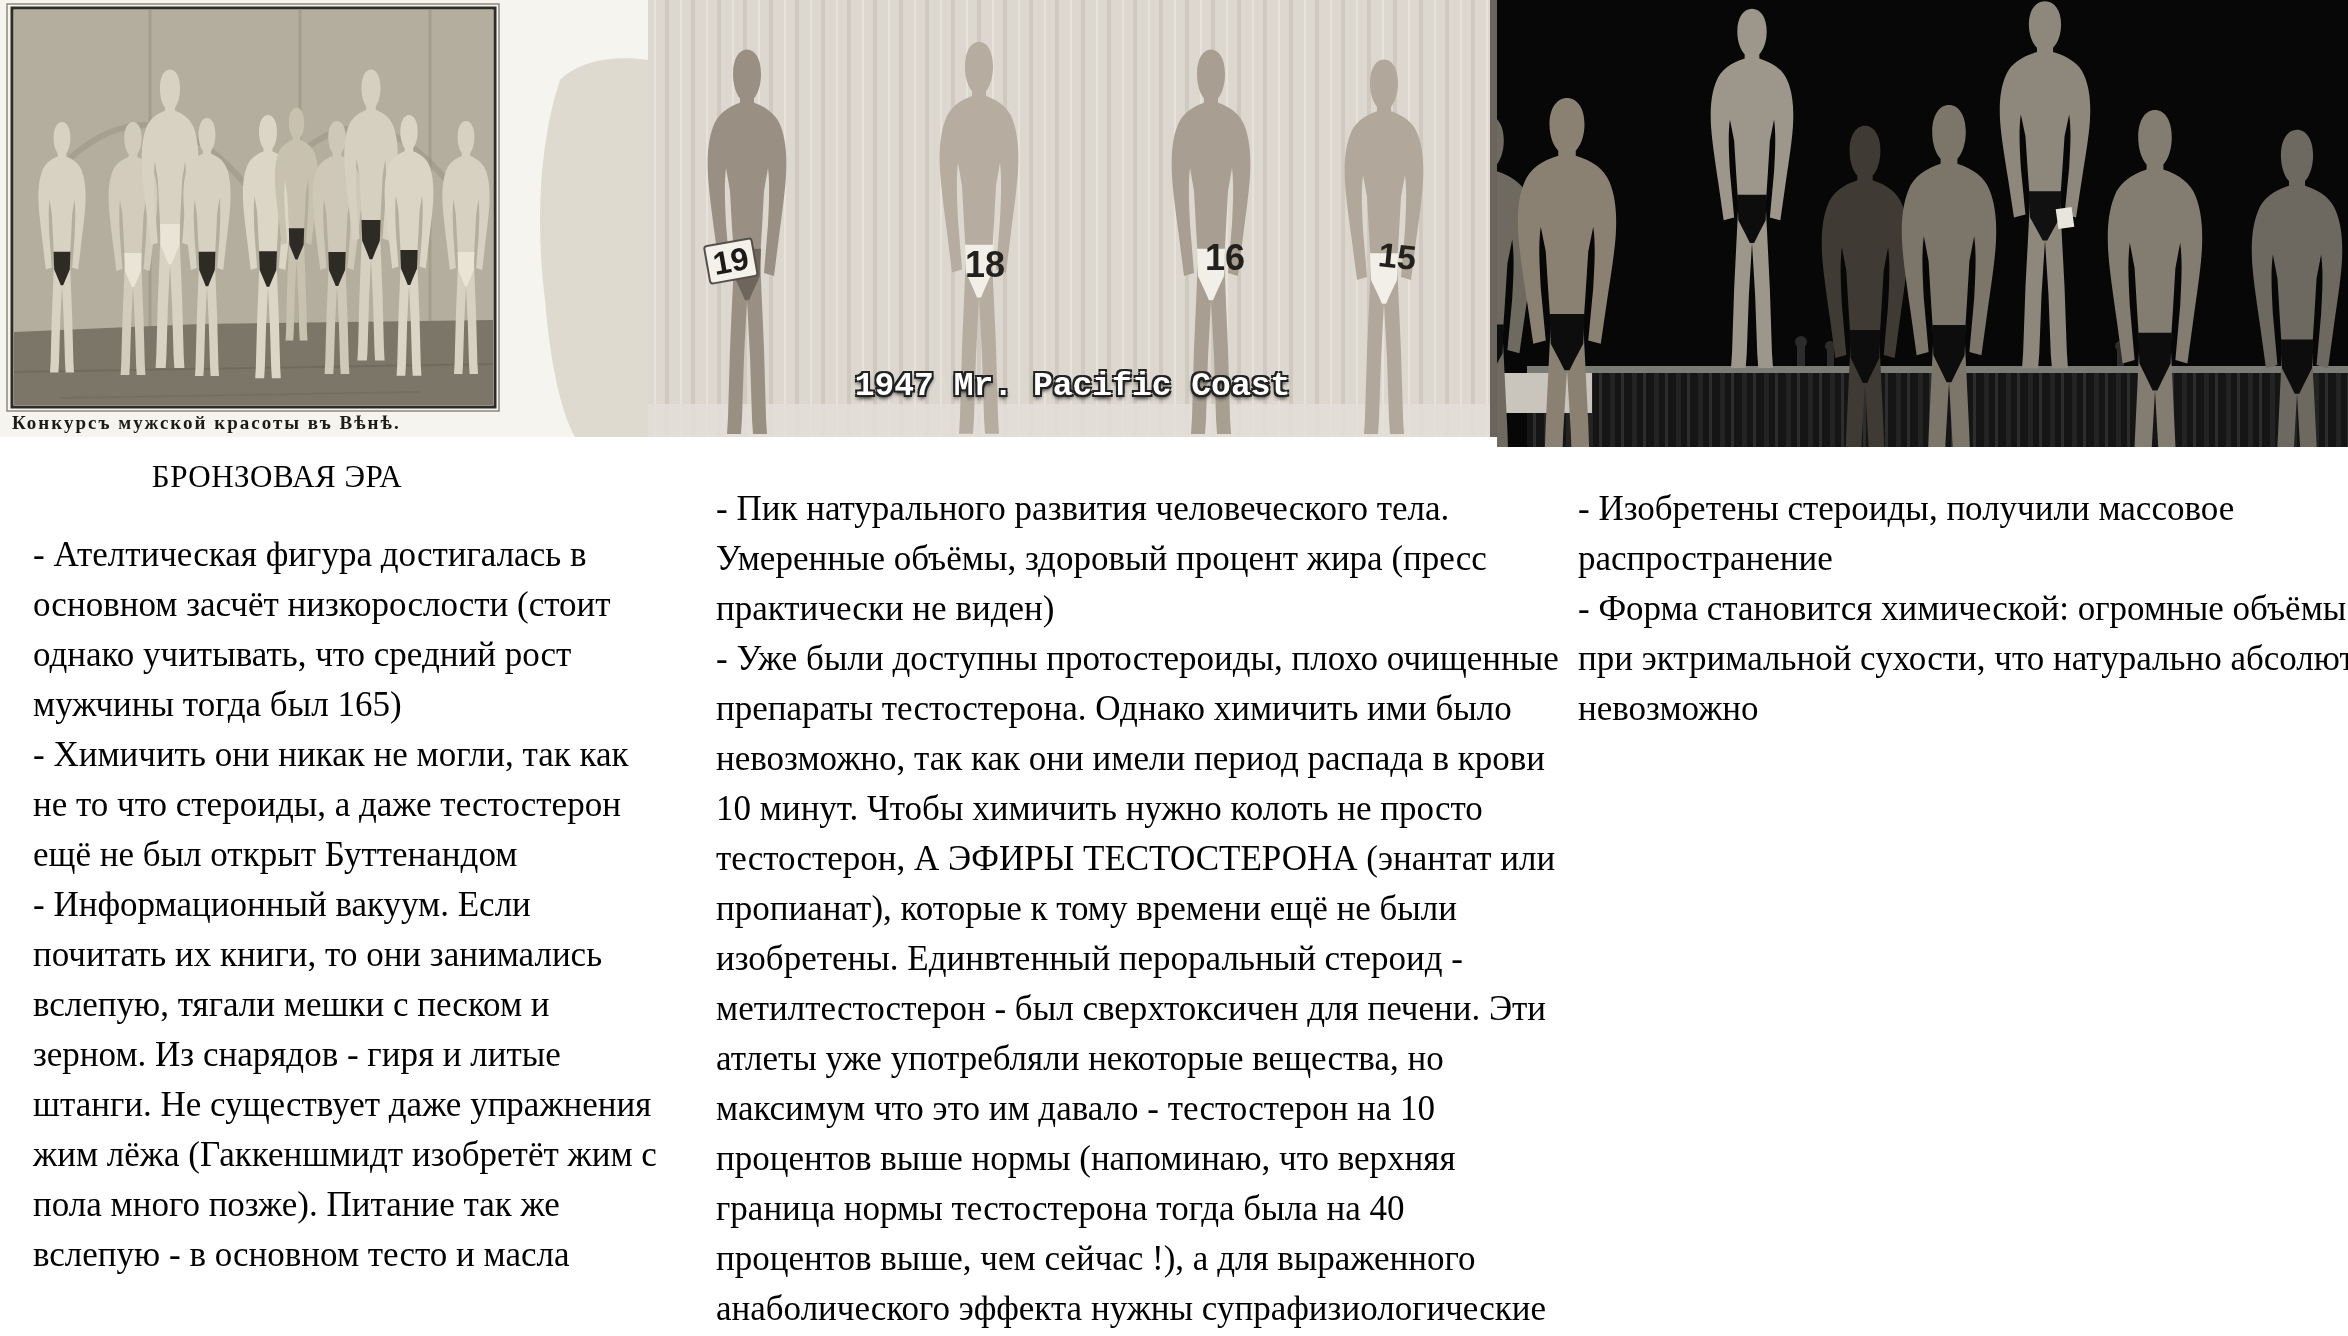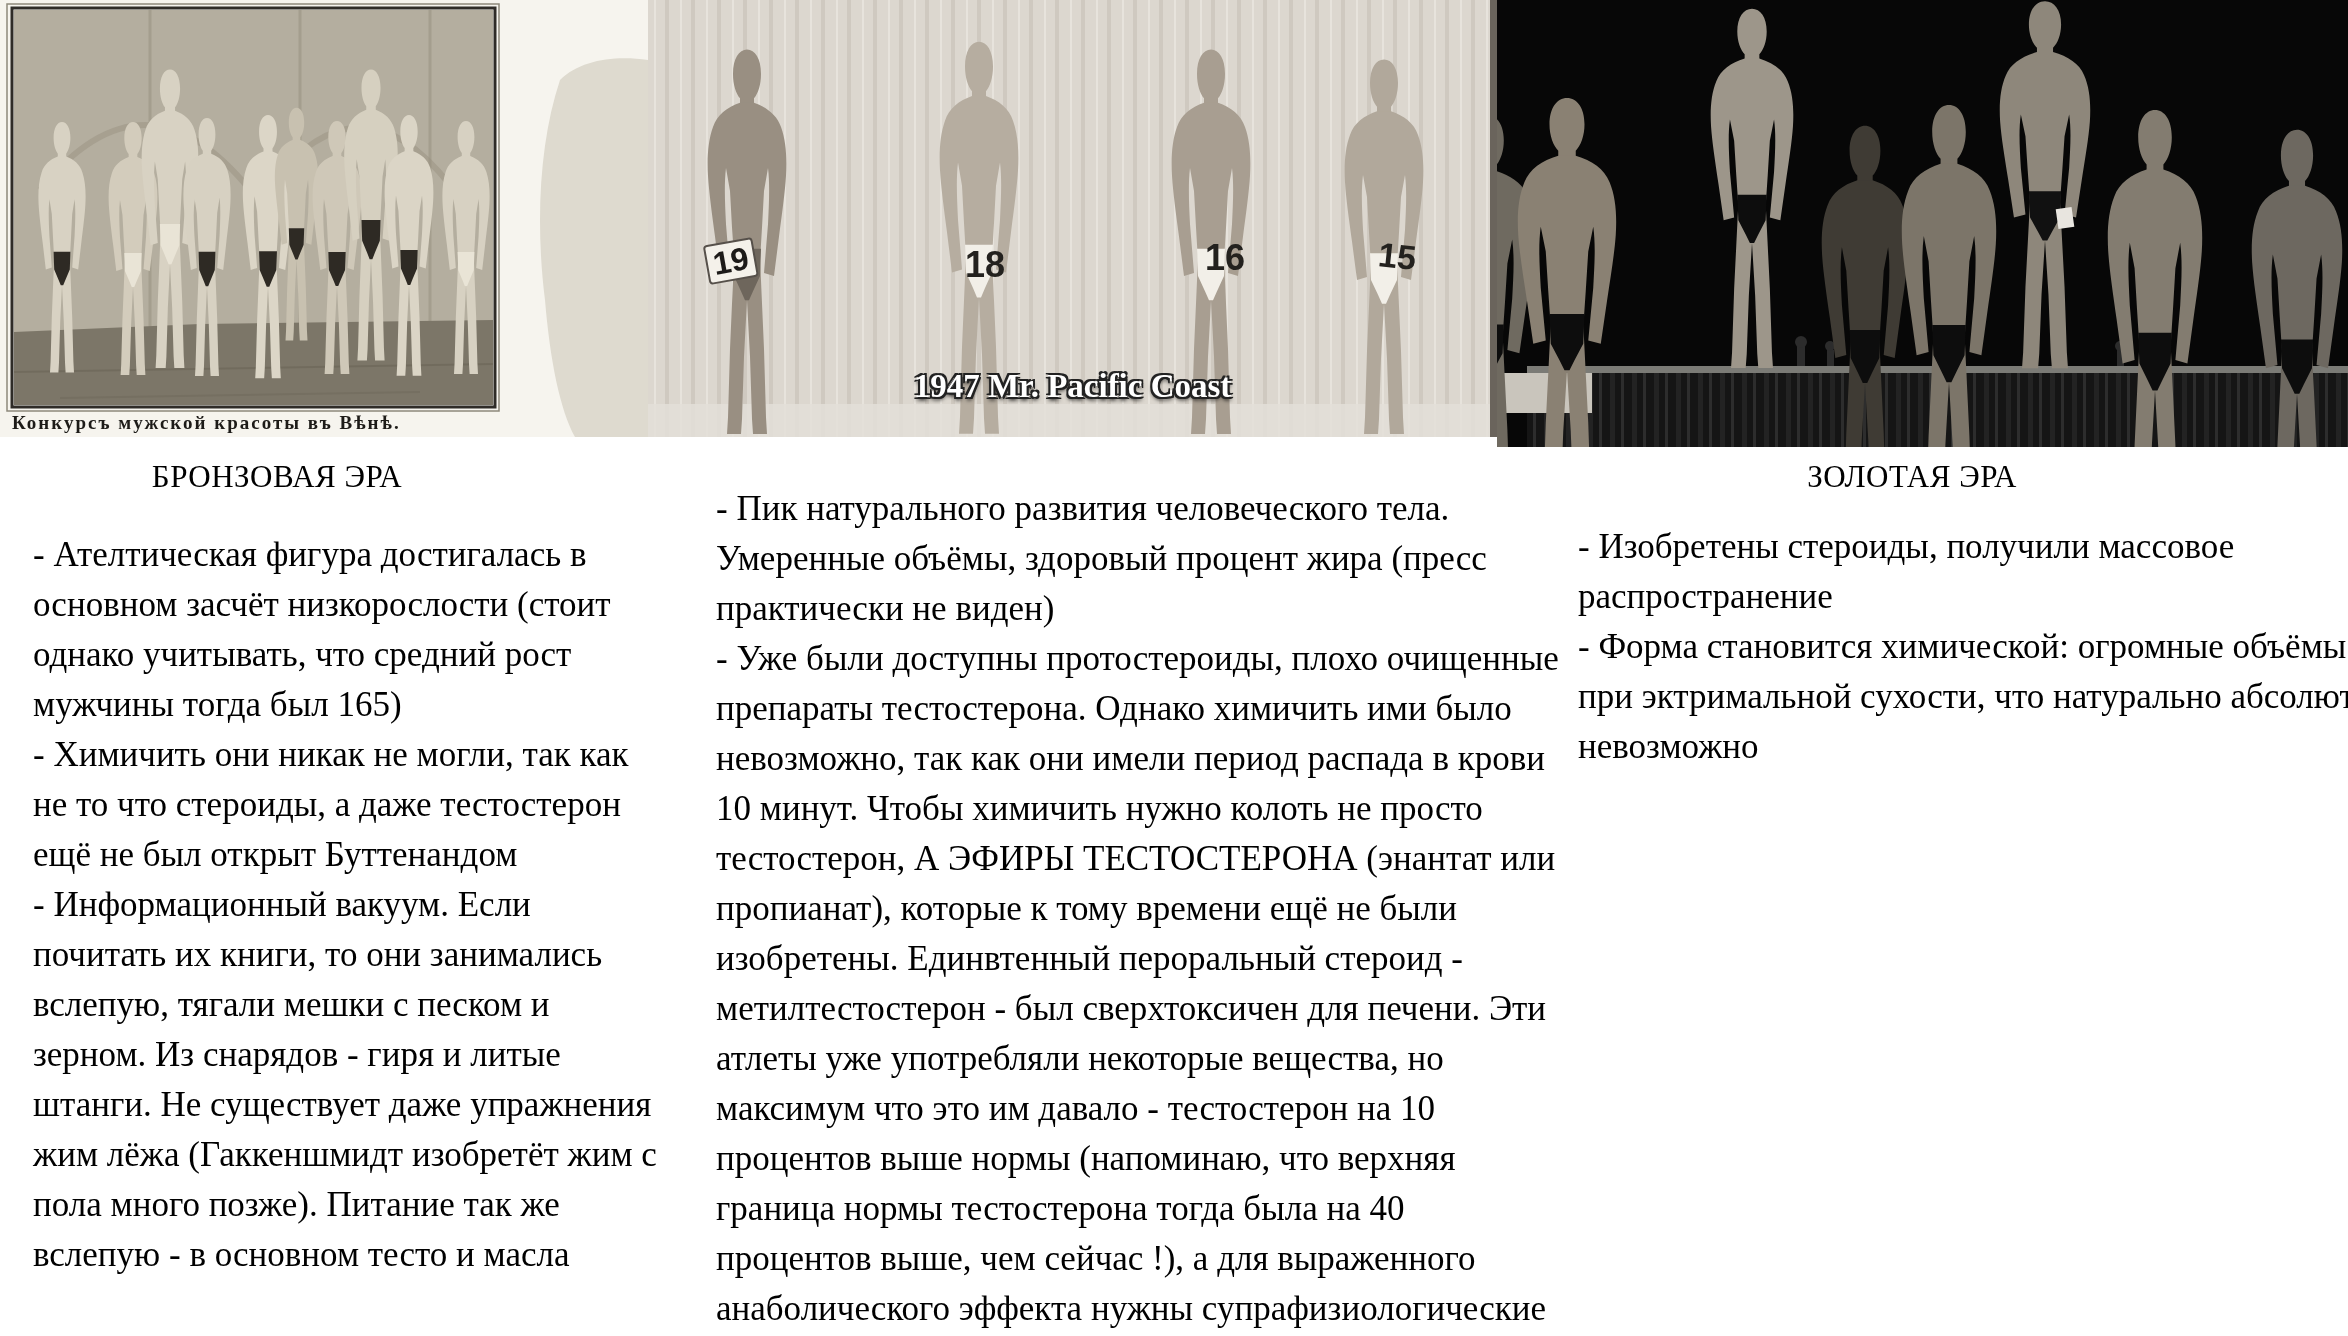--- a/index.html
+++ b/index.html
@@ -6,21 +6,21 @@
   #page{position:relative;width:2348px;height:1336px;background:#ffffff;overflow:hidden;
         font-family:"Liberation Serif","DejaVu Serif",serif;color:#000;}
   .photo{position:absolute;top:0;margin:0;overflow:hidden;}
   .photo svg{display:block;}
   #photo-bronze{left:0;width:648px;height:437px;background:#f6f4ee;}
   #photo-silver{left:648px;width:849px;height:437px;background:#dcd7cf;}
   #photo-golden{left:1497px;width:851px;height:447px;background:#070707;}
   #bronze-caption{position:absolute;left:12px;top:412px;width:483px;text-align:left;
         font-weight:bold;font-size:19px;letter-spacing:2px;color:#1d1b18;}
   #silver-overlay{position:absolute;left:648px;top:368px;width:849px;text-align:center;
-        font-family:Liberation Serif, serif;font-weight:bold;font-size:33px;color:#fff;
+        font-family:Liberation Mono, monospace;font-weight:bold;font-size:33px;color:#fff;
         text-shadow:-2px -2px 0 #222,2px -2px 0 #222,-2px 2px 0 #222,2px 2px 0 #222,0 3px 4px #000;}
   .era-column{position:absolute;top:458px;}
   .era-column h2{margin:0;font-size:31px;line-height:38px;font-weight:400;text-align:center;letter-spacing:.5px;}
   .era-column p{margin:0;font-size:35px;line-height:50px;white-space:pre;}
   #col-bronze{left:10px;width:500px;margin-left:17px;}
   #col-bronze p{margin:34px 0 0 6px;}
   #col-silver{left:712px;width:800px;}
   #col-silver p{margin:26px 0 8px 4px;}
   #col-golden{left:1562px;width:700px;}
   #col-golden p{margin:26px 0 0 16px;}
@@ -248,21 +248,20 @@
 граница нормы тестостерона тогда была на 40
 процентов выше, чем сейчас !), а для выраженного
 анаболического эффекта нужны супрафизиологические
 дозы тестостерона в крови (в 300-400 раз выше нормы!).
 Фактически они сидели на лёгком ГЗТ
  - Уже выработаны оптимальные стратегии тренировок и
  питание, не меняющиеся и по сей день. Средний рост
  атлета становится 185-190</p>
     </article>
     <article class="era-column" id="col-golden">
-      <h2>ЗОЛОТАЯ ЭРА</h2>
       <p>- Изобретены стероиды, получили массовое
 распространение
 - Форма становится химической: огромные объёмы
 при эктримальной сухости, что натурально абсолютно
 невозможно</p>
     </article>
   </section>
 
 </div>
 

